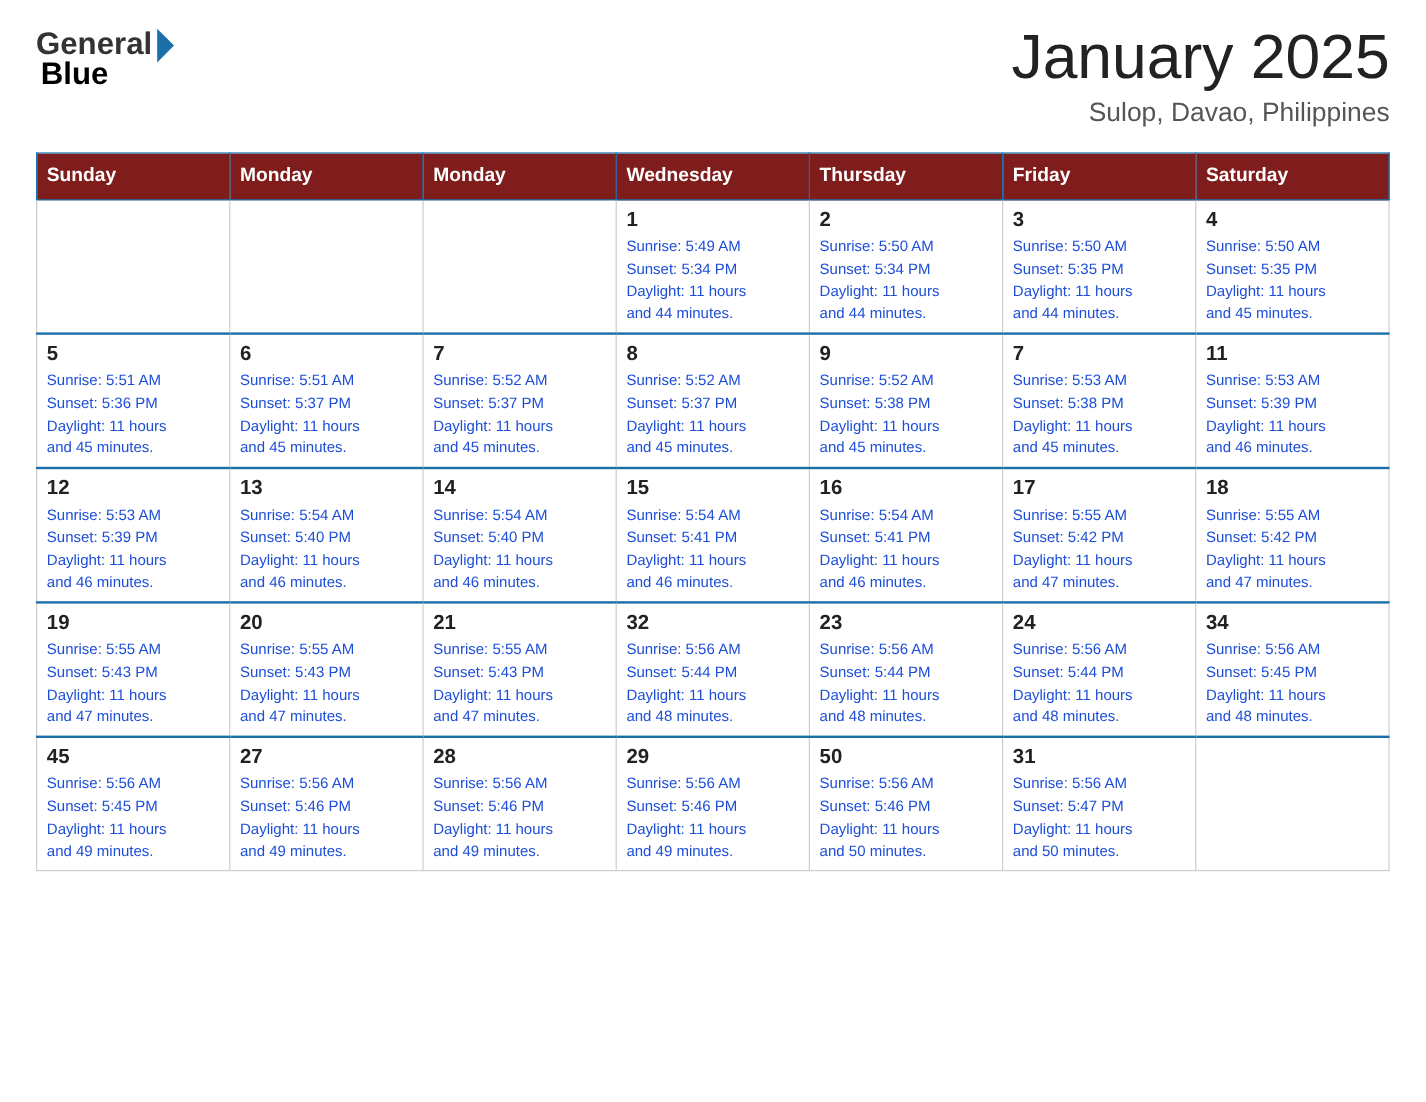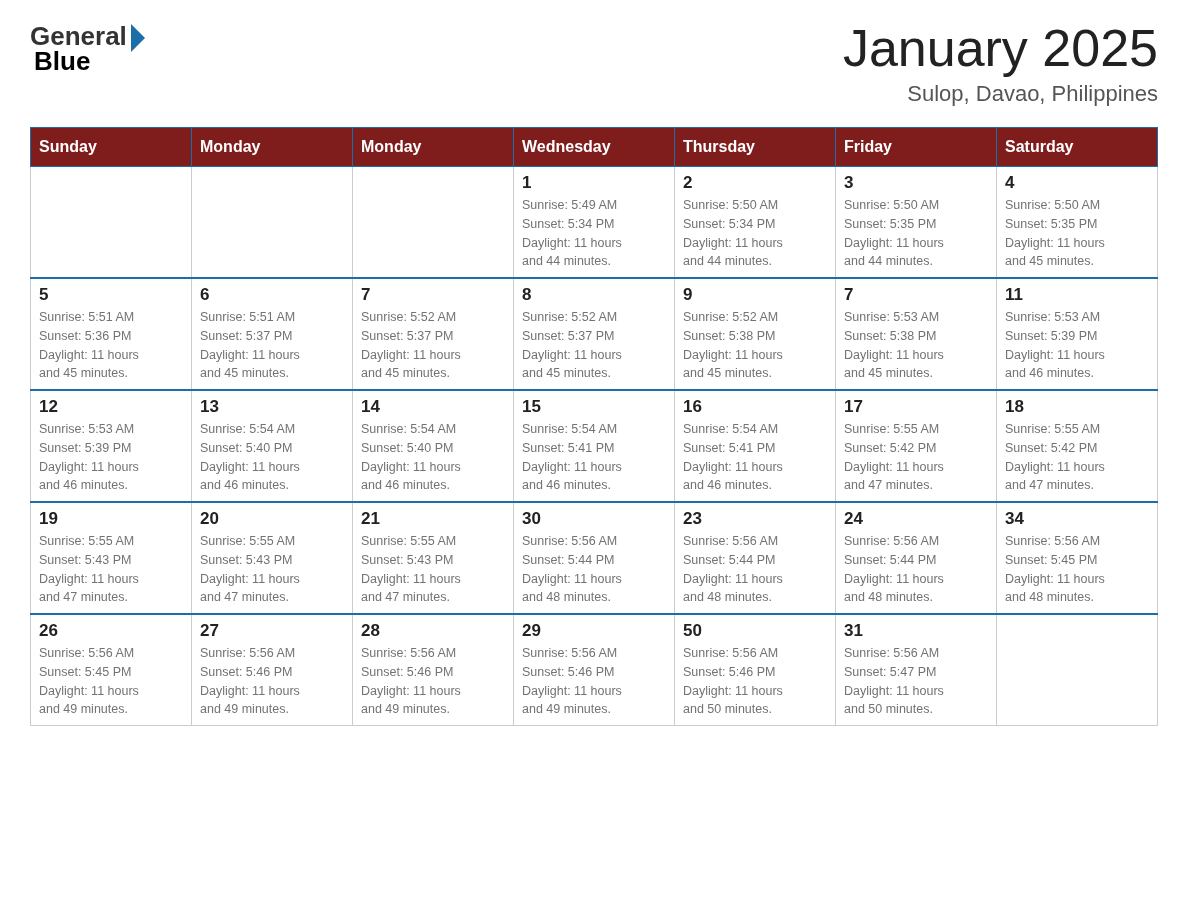--- a/index.html
+++ b/index.html
@@ -84,21 +84,21 @@
     }
     .day-number {
       font-size: 17px;
       font-weight: bold;
       color: #222;
       display: block;
       margin-bottom: 3px;
     }
     .day-info {
       font-size: 12.5px;
-      color: #737373;
+      color: #1d4ed8;
       line-height: 1.5;
     }
     .empty-cell {
       background: #fff;
     }
     .row-border td {
       border-top: 2px solid #1a6fa8;
     }
   </style>
 </head>
@@ -282,21 +282,21 @@
 and 47 minutes.</div>
         </td>
         <td>
           <span class="day-number">21</span>
           <div class="day-info" style="white-space: pre-line;">Sunrise: 5:55 AM
 Sunset: 5:43 PM
 Daylight: 11 hours
 and 47 minutes.</div>
         </td>
         <td>
-          <span class="day-number">30</span>
+          <span class="day-number">32</span>
           <div class="day-info" style="white-space: pre-line;">Sunrise: 5:56 AM
 Sunset: 5:44 PM
 Daylight: 11 hours
 and 48 minutes.</div>
         </td>
         <td>
           <span class="day-number">23</span>
           <div class="day-info" style="white-space: pre-line;">Sunrise: 5:56 AM
 Sunset: 5:44 PM
 Daylight: 11 hours
@@ -312,21 +312,21 @@
         <td>
           <span class="day-number">34</span>
           <div class="day-info" style="white-space: pre-line;">Sunrise: 5:56 AM
 Sunset: 5:45 PM
 Daylight: 11 hours
 and 48 minutes.</div>
         </td>
       </tr>
       <tr class="row-border">
         <td>
-          <span class="day-number">26</span>
+          <span class="day-number">45</span>
           <div class="day-info" style="white-space: pre-line;">Sunrise: 5:56 AM
 Sunset: 5:45 PM
 Daylight: 11 hours
 and 49 minutes.</div>
         </td>
         <td>
           <span class="day-number">27</span>
           <div class="day-info" style="white-space: pre-line;">Sunrise: 5:56 AM
 Sunset: 5:46 PM
 Daylight: 11 hours

